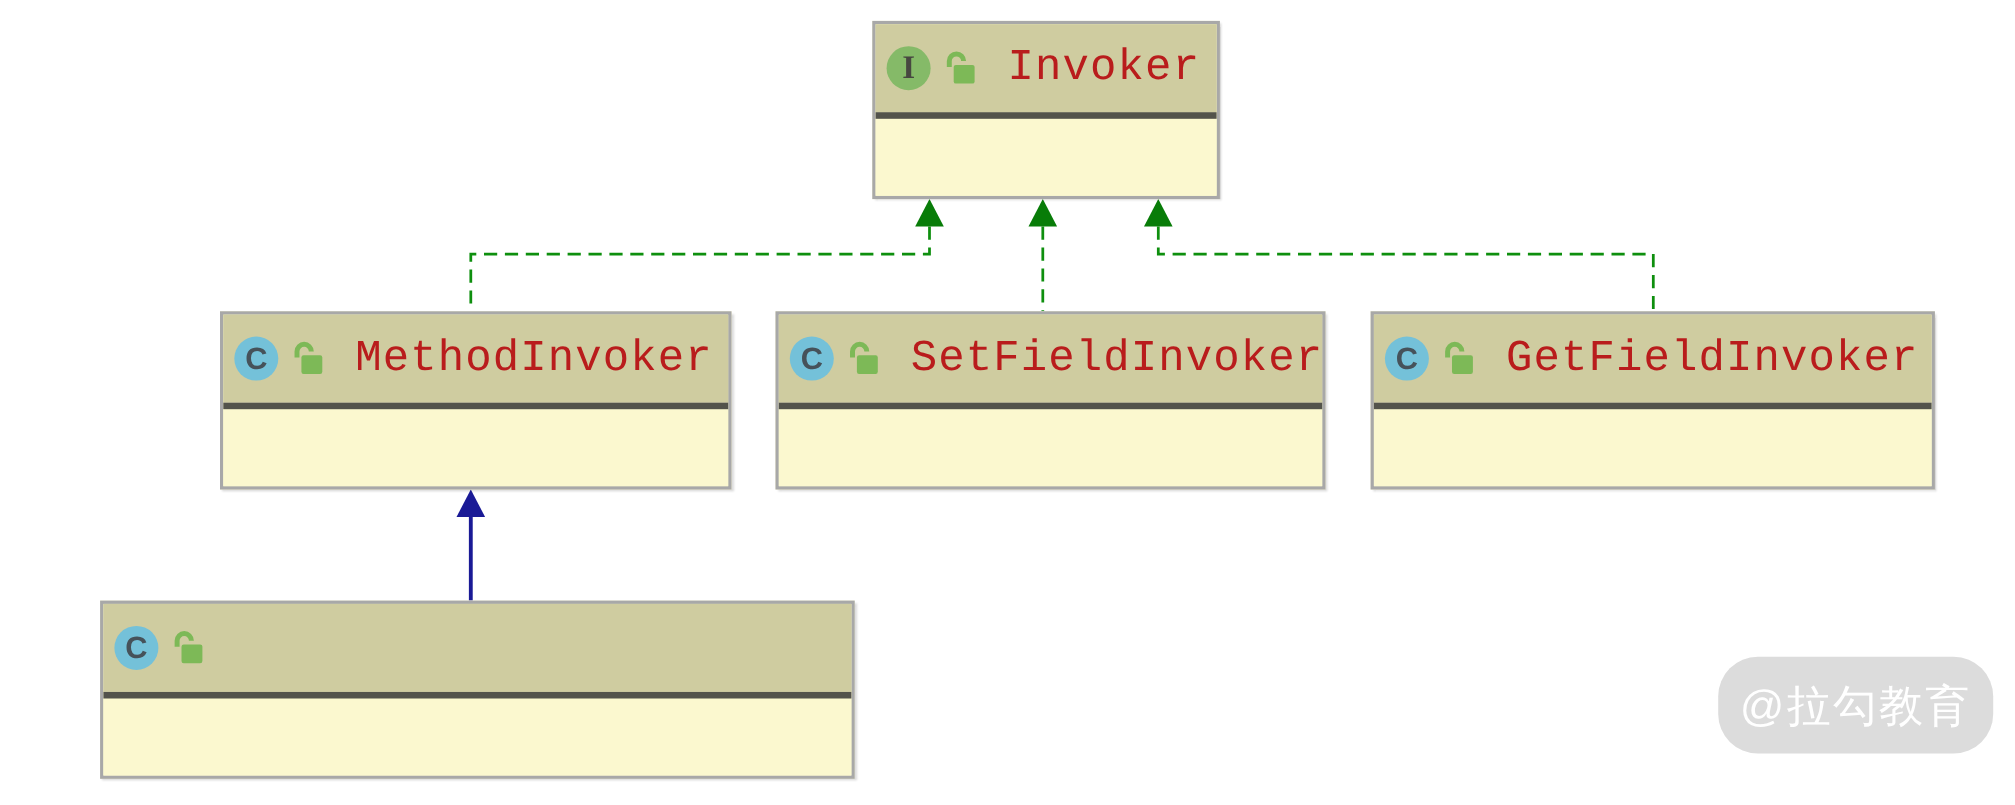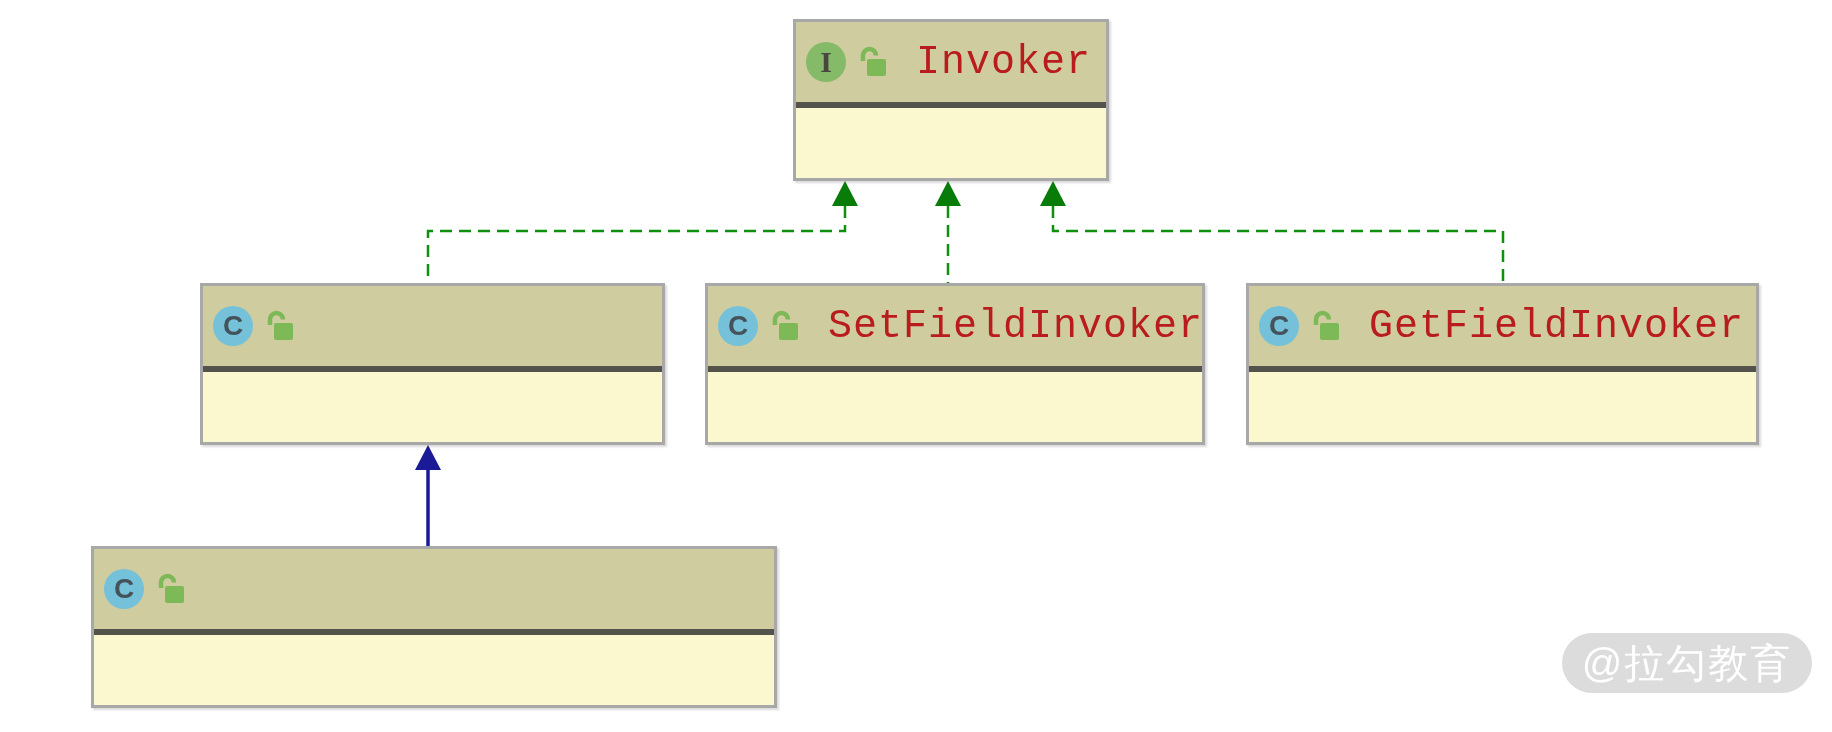--- a/index.html
+++ b/index.html
@@ -73,22 +73,22 @@
   }
   
   .pos-invoker   { left: 793px;  top: 19px;  width: 316px; }
   .pos-method    { left: 200px;  top: 283px; width: 465px; }
   .pos-getfield  { left: 705px;  top: 283px; width: 500px; }
   .pos-setfield  { left: 1246px; top: 283px; width: 513px; }
   .pos-ambiguous { left: 91px;   top: 546px; width: 686px; }
 
   .watermark {
     position: absolute;
-    left: 1562px; top: 633px;
-    width: 250px; height: 60px;
+    left: 1562px; top: 597px;
+    width: 250px; height: 88px;
     border-radius: 36px;
     background: #dcdcdc;
     color: #ffffff;
     display: flex;
     align-items: center;
     justify-content: center;
     font-family: "Liberation Sans", sans-serif;
     font-size: 40px;
     letter-spacing: 2px;
   }
@@ -137,20 +137,21 @@
 
   <div class="uml-box pos-method">
     <div class="uml-header">
       <span class="badge badge-c">C</span>
       <span class="lock">
         <svg viewBox="0 0 30 32" width="30" height="32" xmlns="http://www.w3.org/2000/svg">
           <path d="M5 15 V9.5 a6.5 6.5 0 0 1 13 0" fill="none" stroke-width="4.5" stroke="#7db957"></path>
           <rect x="9" y="13" width="19" height="17" rx="2" fill="#7db957"></rect>
         </svg>
       </span>
+      <span class="uml-title">MethodInvoker</span>
     </div>
     <div class="uml-body"></div>
   </div>
 
   <div class="uml-box pos-getfield">
     <div class="uml-header">
       <span class="badge badge-c">C</span>
       <span class="lock">
         <svg viewBox="0 0 30 32" width="30" height="32" xmlns="http://www.w3.org/2000/svg">
           <path d="M5 15 V9.5 a6.5 6.5 0 0 1 13 0" fill="none" stroke-width="4.5" stroke="#7db957"></path>

